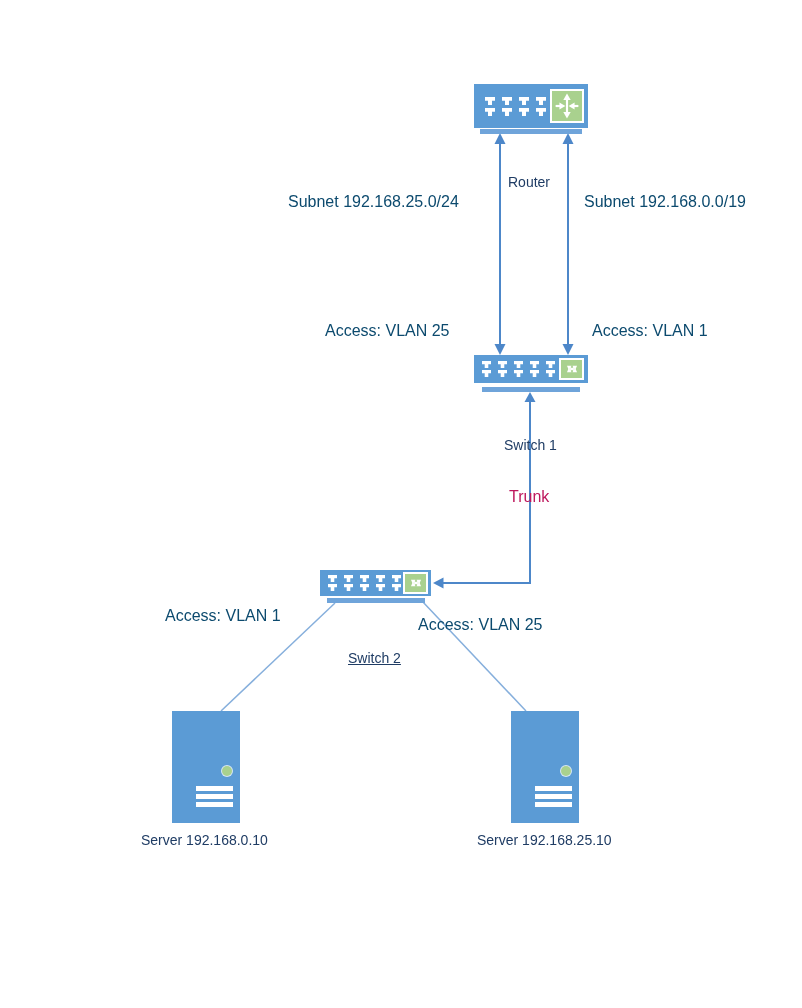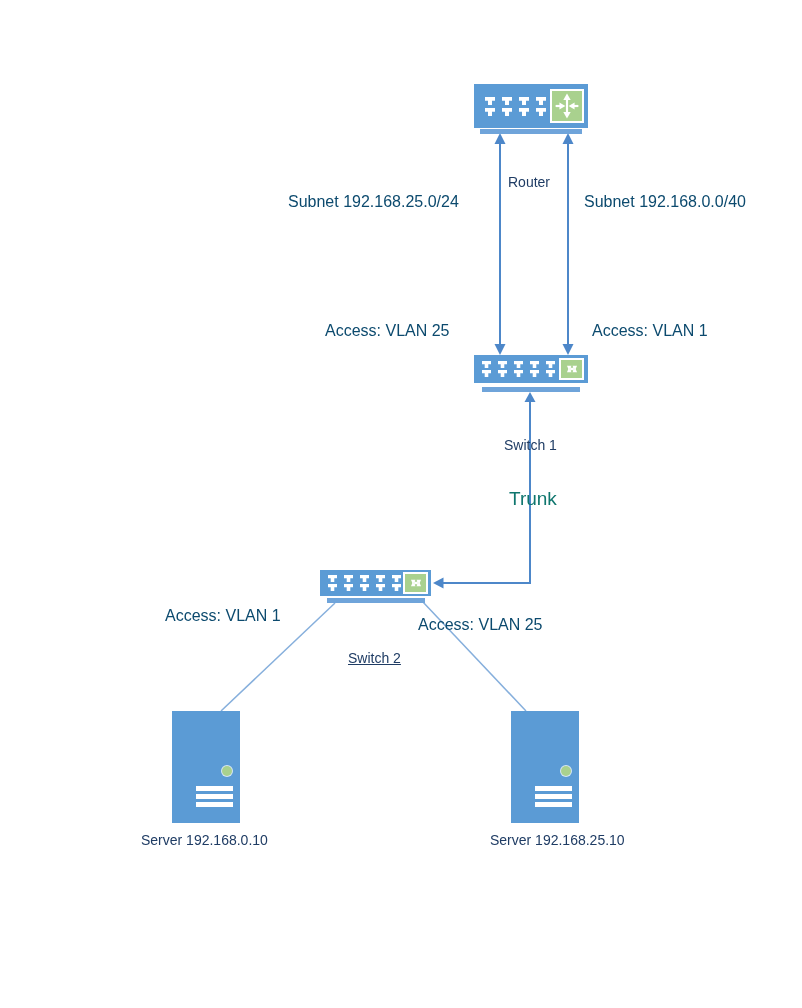--- a/index.html
+++ b/index.html
@@ -70,21 +70,21 @@
     position: absolute;
     left: 24px;
     width: 37px; height: 5px;
     background: #ffffff;
   }
 
   
   .lbl { position: absolute; white-space: nowrap; }
   .lbl-blue { color: #0c4a6e; font-size: 16px; }
   .lbl-navy { color: #1F3C64; font-size: 14px; }
-  .lbl-trunk { color: #0f766e; font-size: 19px; }
+  .lbl-trunk { color: #be185d; font-size: 16px; }
 </style>
 </head>
 <body>
 
 <div class="canvas">
 
   <svg class="links">
 
     <g>
       <line x1="500" y1="142" x2="500" y2="347" stroke="#4D87C9" stroke-width="2"></line>
@@ -232,30 +232,30 @@
   <div class="server" style="left:511px; top:711px;">
     <div class="led"></div>
     <div class="slot" style="top:75px;"></div>
     <div class="slot" style="top:83px;"></div>
     <div class="slot" style="top:91px;"></div>
   </div>
 
   <div class="lbl lbl-navy" style="left:508px; top:174px;">Router</div>
 
   <div class="lbl lbl-blue" style="left:288px; top:193px;">Subnet 192.168.25.0/24</div>
-  <div class="lbl lbl-blue" style="left:584px; top:193px;">Subnet 192.168.0.0/40</div>
+  <div class="lbl lbl-blue" style="left:584px; top:193px;">Subnet 192.168.0.0/19</div>
 
   <div class="lbl lbl-blue" style="left:325px; top:322px;">Access: VLAN 25</div>
   <div class="lbl lbl-blue" style="left:592px; top:322px;">Access: VLAN 1</div>
 
   <div class="lbl lbl-navy" style="left:504px; top:437px;text-align:right;">Switch 1</div>
 
   <div class="lbl lbl-trunk" style="left:509px; top:488px;">Trunk</div>
 
   <div class="lbl lbl-blue" style="left:165px; top:607px;">Access: VLAN 1</div>
   <div class="lbl lbl-blue" style="left:418px; top:616px;">Access: VLAN 25</div>
 
   <div class="lbl lbl-navy" style="left:348px; top:650px;text-decoration:underline;">Switch 2</div>
 
   <div class="lbl lbl-navy" style="left:141px; top:832px;">Server 192.168.0.10</div>
-  <div class="lbl lbl-navy" style="left:477px; top:832px;margin-left:13px;">Server 192.168.25.10</div>
+  <div class="lbl lbl-navy" style="left:477px; top:832px;">Server 192.168.25.10</div>
 
 </div>
 
 </body></html>

